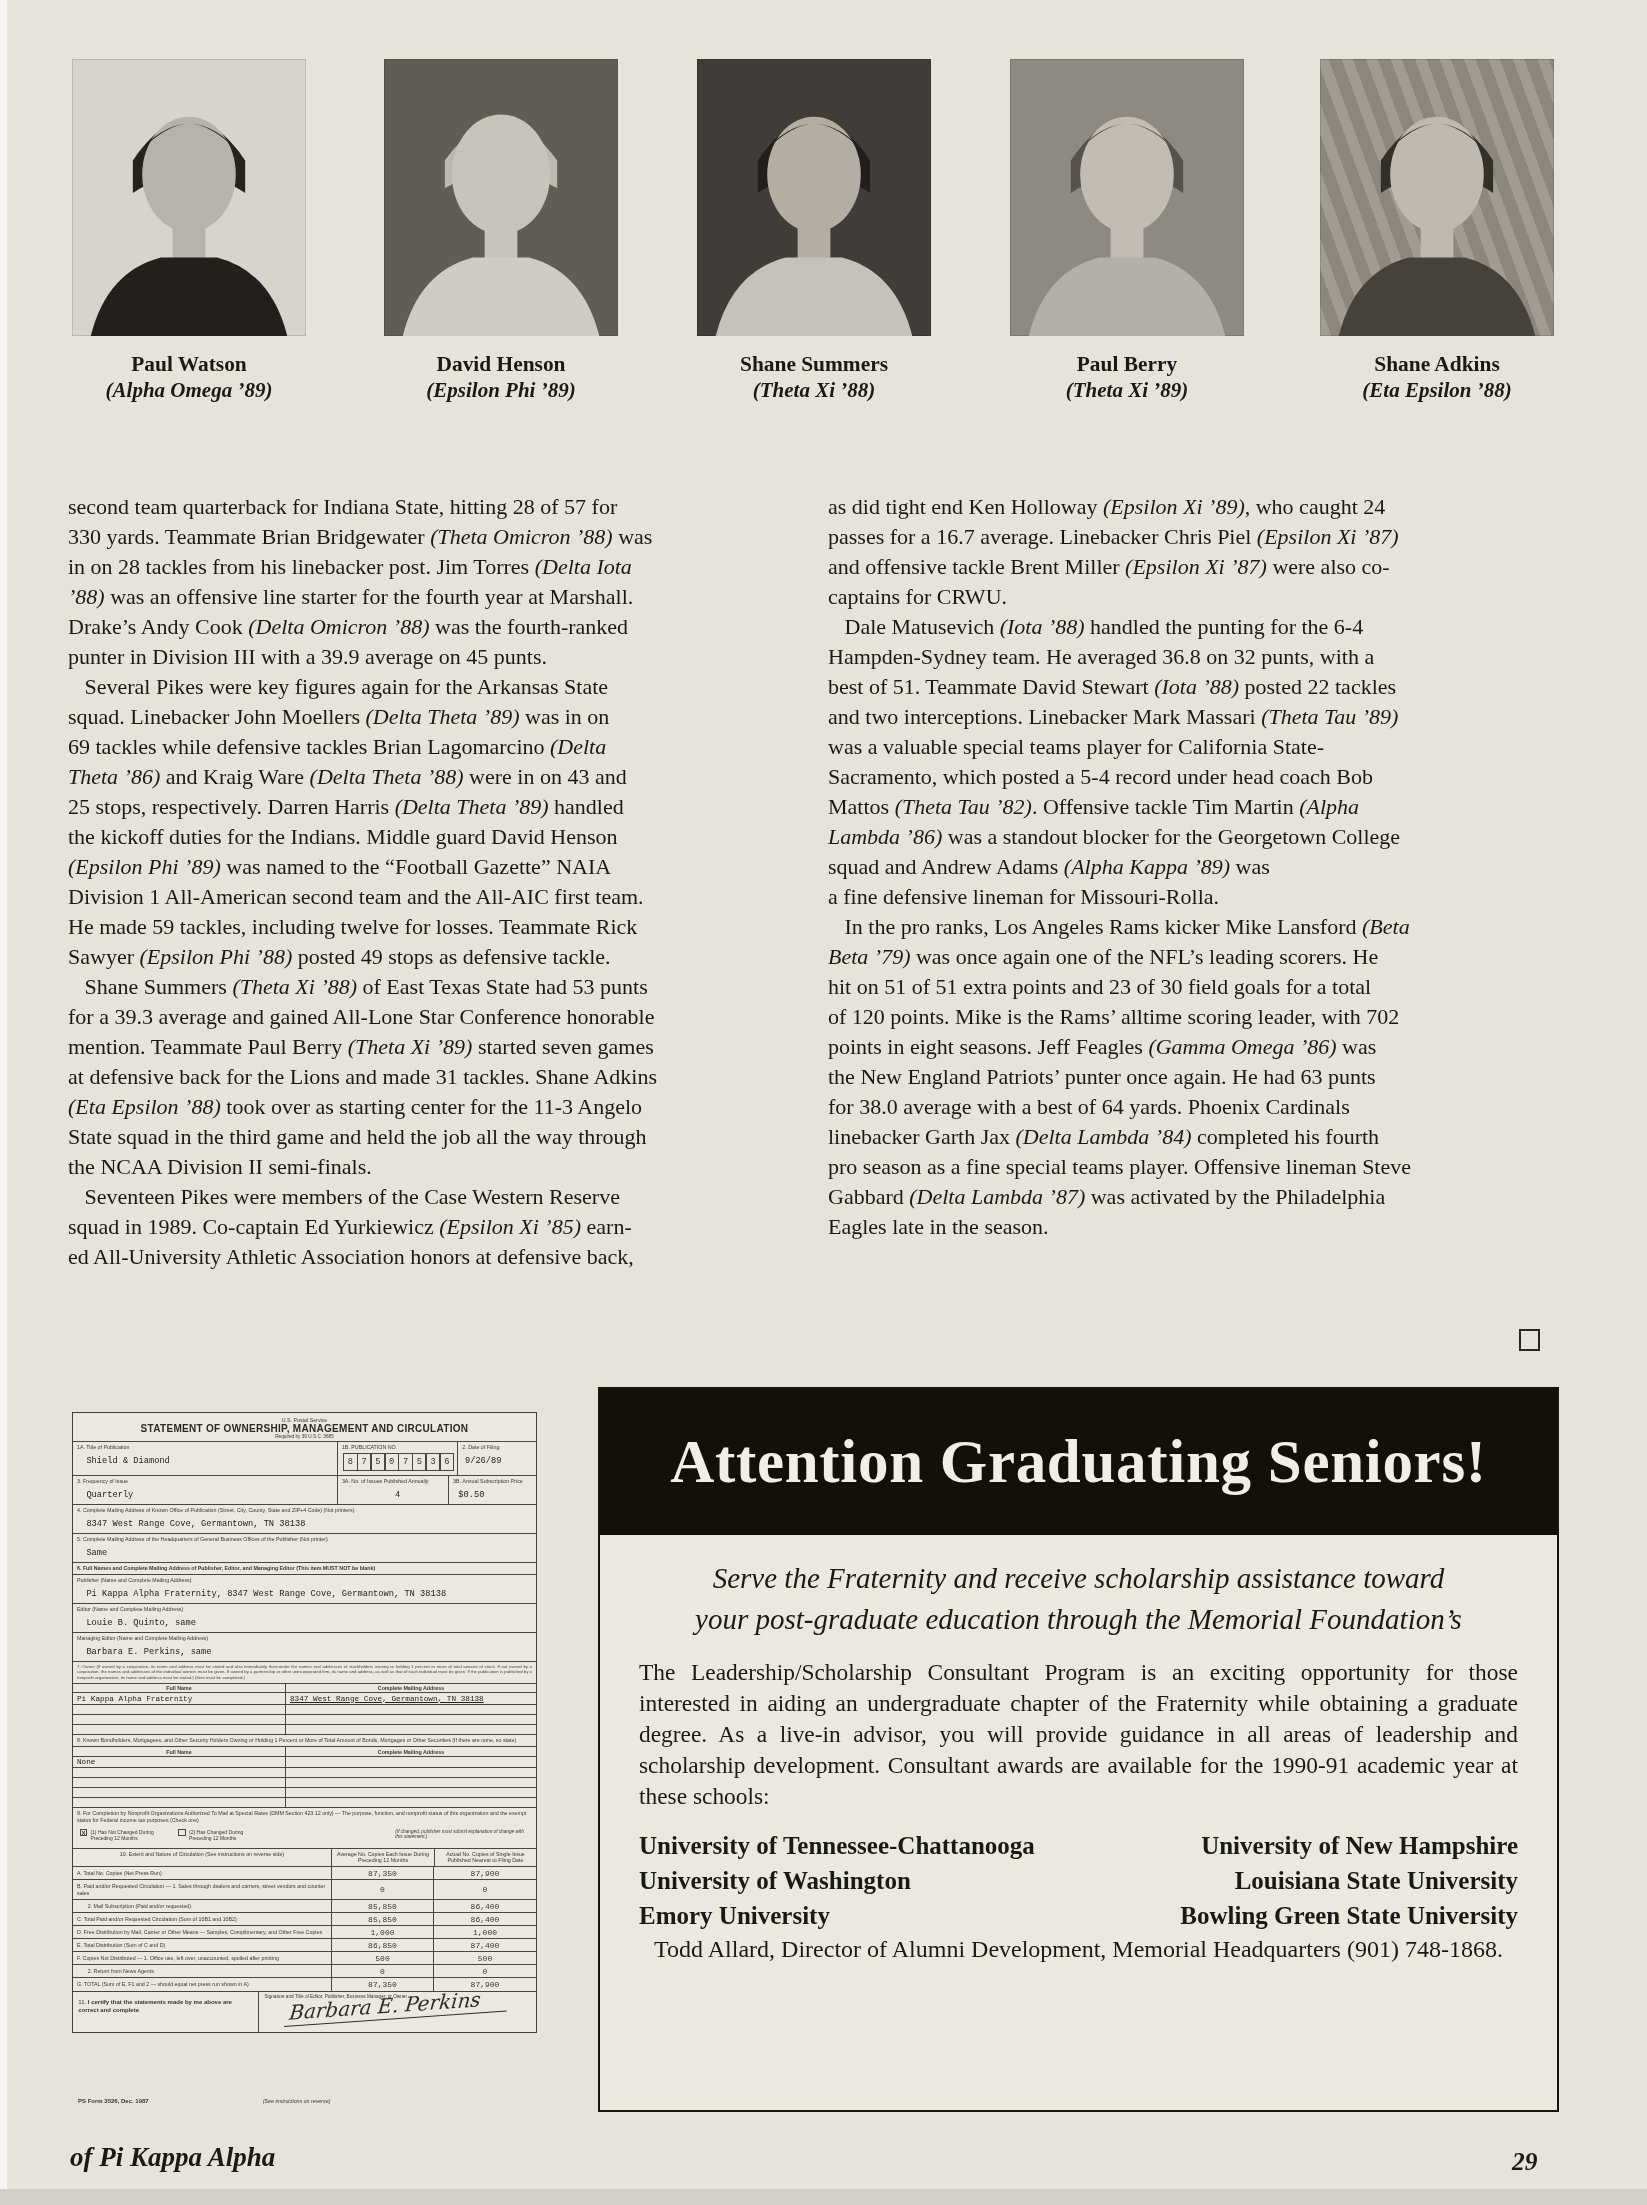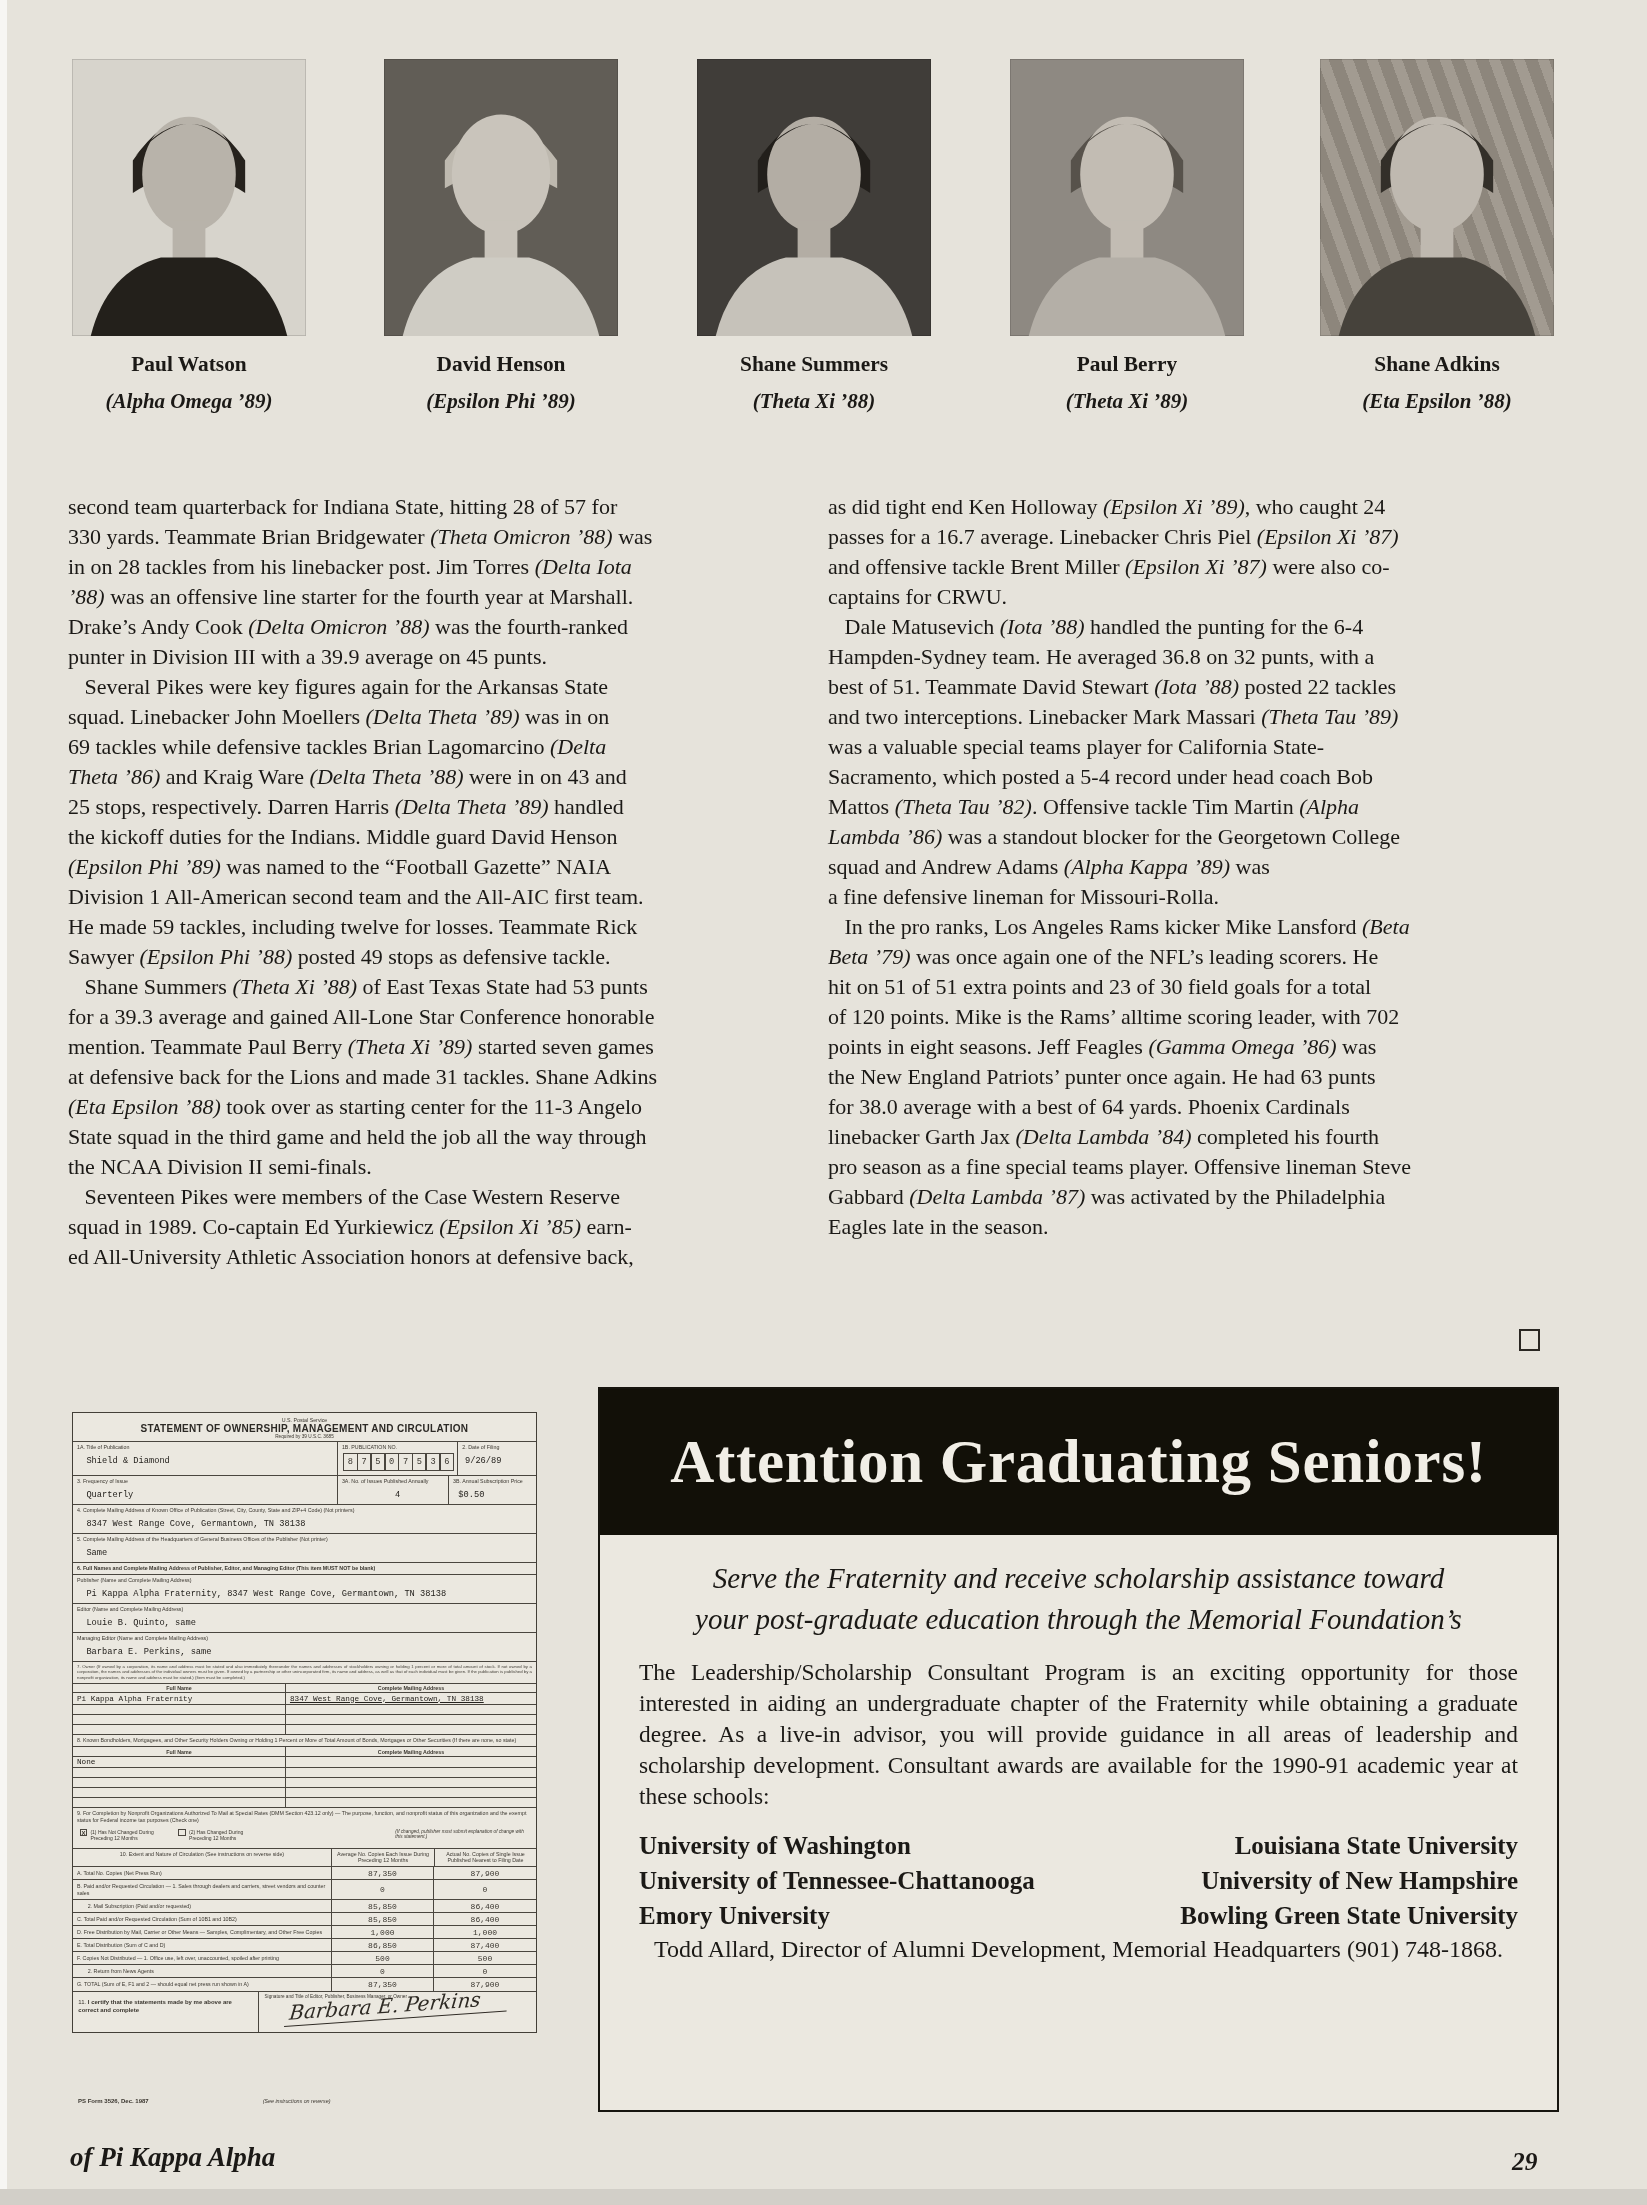--- a/index.html
+++ b/index.html
@@ -14,21 +14,21 @@
   #ph0{left:72px}#ph1{left:384px}#ph2{left:697px}#ph3{left:1010px}#ph4{left:1320px}
   .photo { width:234px; height:277px; box-shadow:inset 0 0 0 0.7px rgba(0,0,0,.18); background:var(--bg); }
   .photo svg { width:100%; height:100%; display:block; }
   .p1{--bg:#d7d4cc;--skin:#b8b3aa;--hair:#26221d;--shirt:#23201b;}
   .p2{--bg:#615d56;--skin:#c9c4bb;--hair:#beb9af;--shirt:#cfccc4;}
   .p3{--bg:#403d39;--skin:#b3ada4;--hair:#221f1b;--shirt:#c6c2ba;}
   .p4{--bg:#8e8982;--skin:#c2bcb3;--hair:#57524b;--shirt:#b4afa7;}
   .p5{--bg:transparent;--skin:#bfb9b0;--hair:#332f29;--shirt:#46423b;
       background:repeating-linear-gradient(70deg,#a29b91 0 10.7px,#8d867c 10.7px 23px);}
   .cap-name { margin-top:16px; text-align:center; font-weight:bold; font-size:21.4px; }
-  .cap-chapter { margin-top:12px; text-align:center; font-weight:bold; font-style:italic; font-size:21px; }
+  .cap-chapter { margin-top:1px; text-align:center; font-weight:bold; font-style:italic; font-size:21px; }
 
   
   .col { position:absolute; top:492px; font-size:22px; line-height:30px; white-space:pre; }
   .col-left { left:68px; width:723px; }
   .col-right { left:828px; width:725px; }
   .bline { height:30px; }
   .end-mark { position:absolute; left:1519px; top:1329px; width:21px; height:22px; border:2px solid #2a2722; background:transparent; }
 
   
   .form { position:absolute; left:72px; top:1412px; width:465px; background:#ebe8e0;
@@ -375,26 +375,26 @@
 
   <div class="ad">
     <div class="ad-band">
       <div class="ad-title">Attention Graduating Seniors!</div>
     </div>
     <div class="ad-body">
       <div class="ad-serve">Serve the Fraternity and receive scholarship assistance toward your post-graduate education through the Memorial Foundation’s</div>
       <div class="ad-para">The Leadership/Scholarship Consultant Program is an exciting opportunity for those interested in aiding an undergraduate chapter of the Fraternity while obtaining a graduate degree. As a live-in advisor, you will provide guidance in all areas of leadership and scholarship development. Consultant awards are available for the 1990-91 academic year at these schools:</div>
       <div class="ad-schools">
         <div class="school-row">
+          <span>University of Tennessee-Chattanooga</span>
+          <span>University of New Hampshire</span>
+        </div>
+        <div class="school-row">
           <span>University of Washington</span>
           <span>Louisiana State University</span>
-        </div>
-        <div class="school-row">
-          <span>University of Tennessee-Chattanooga</span>
-          <span>University of New Hampshire</span>
         </div>
         <div class="school-row">
           <span>Emory University</span>
           <span>Bowling Green State University</span>
         </div>
       </div>
       <div class="ad-contact2">Todd Allard, Director of Alumni Development, Memorial Headquarters (901) 748-1868.</div>
     </div>
   </div>
 

